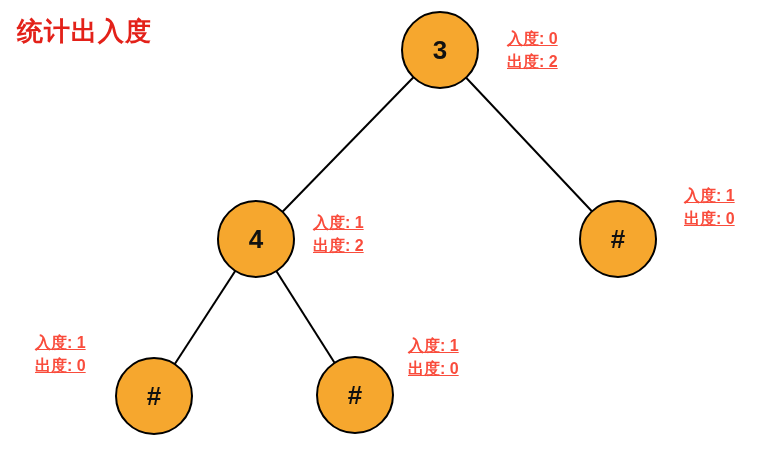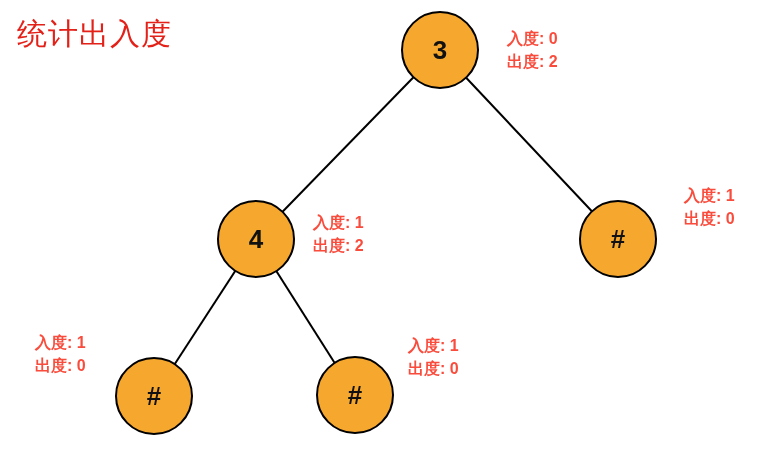--- a/index.html
+++ b/index.html
@@ -12,22 +12,22 @@
     position: relative;
     width: 757px;
     height: 454px;
     background: #ffffff;
     overflow: hidden;
   }
   .page-title {
     position: absolute;
     left: 17px;
     top: 14px;
-    font-size: 30px;
-    font-weight: 400;
+    font-size: 26px;
+    font-weight: 700;
     color: #e32119;
     letter-spacing: 1px;
     white-space: nowrap;
   }
   svg.edges {
     position: absolute;
     left: 0;
     top: 0;
     width: 757px;
     height: 454px;
@@ -58,21 +58,21 @@
     font-size: 16px;
     font-weight: 700;
     line-height: 23px;
     white-space: nowrap;
   }
   .ann-root  { left: 507px; top: 27px;  }
   .ann-left  { left: 313px; top: 211px; }
   .ann-right { left: 684px; top: 184px; }
   .ann-ll    { left: 35px;  top: 331px; }
   .ann-lr    { left: 408px; top: 334px; }
-  .annotation span { display: block; }
+  .annotation span { display: block; text-decoration: underline; }
 </style>
 </head>
 <body>
 
 <div class="canvas">
 
   <svg class="edges" viewBox="0 0 757 454">
     <line x1="440" y1="50" x2="256" y2="239" stroke="#000000" stroke-width="2"></line>
     <line x1="440" y1="50" x2="618" y2="239" stroke="#000000" stroke-width="2"></line>
     <line x1="256" y1="239" x2="154" y2="396" stroke="#000000" stroke-width="2"></line>

